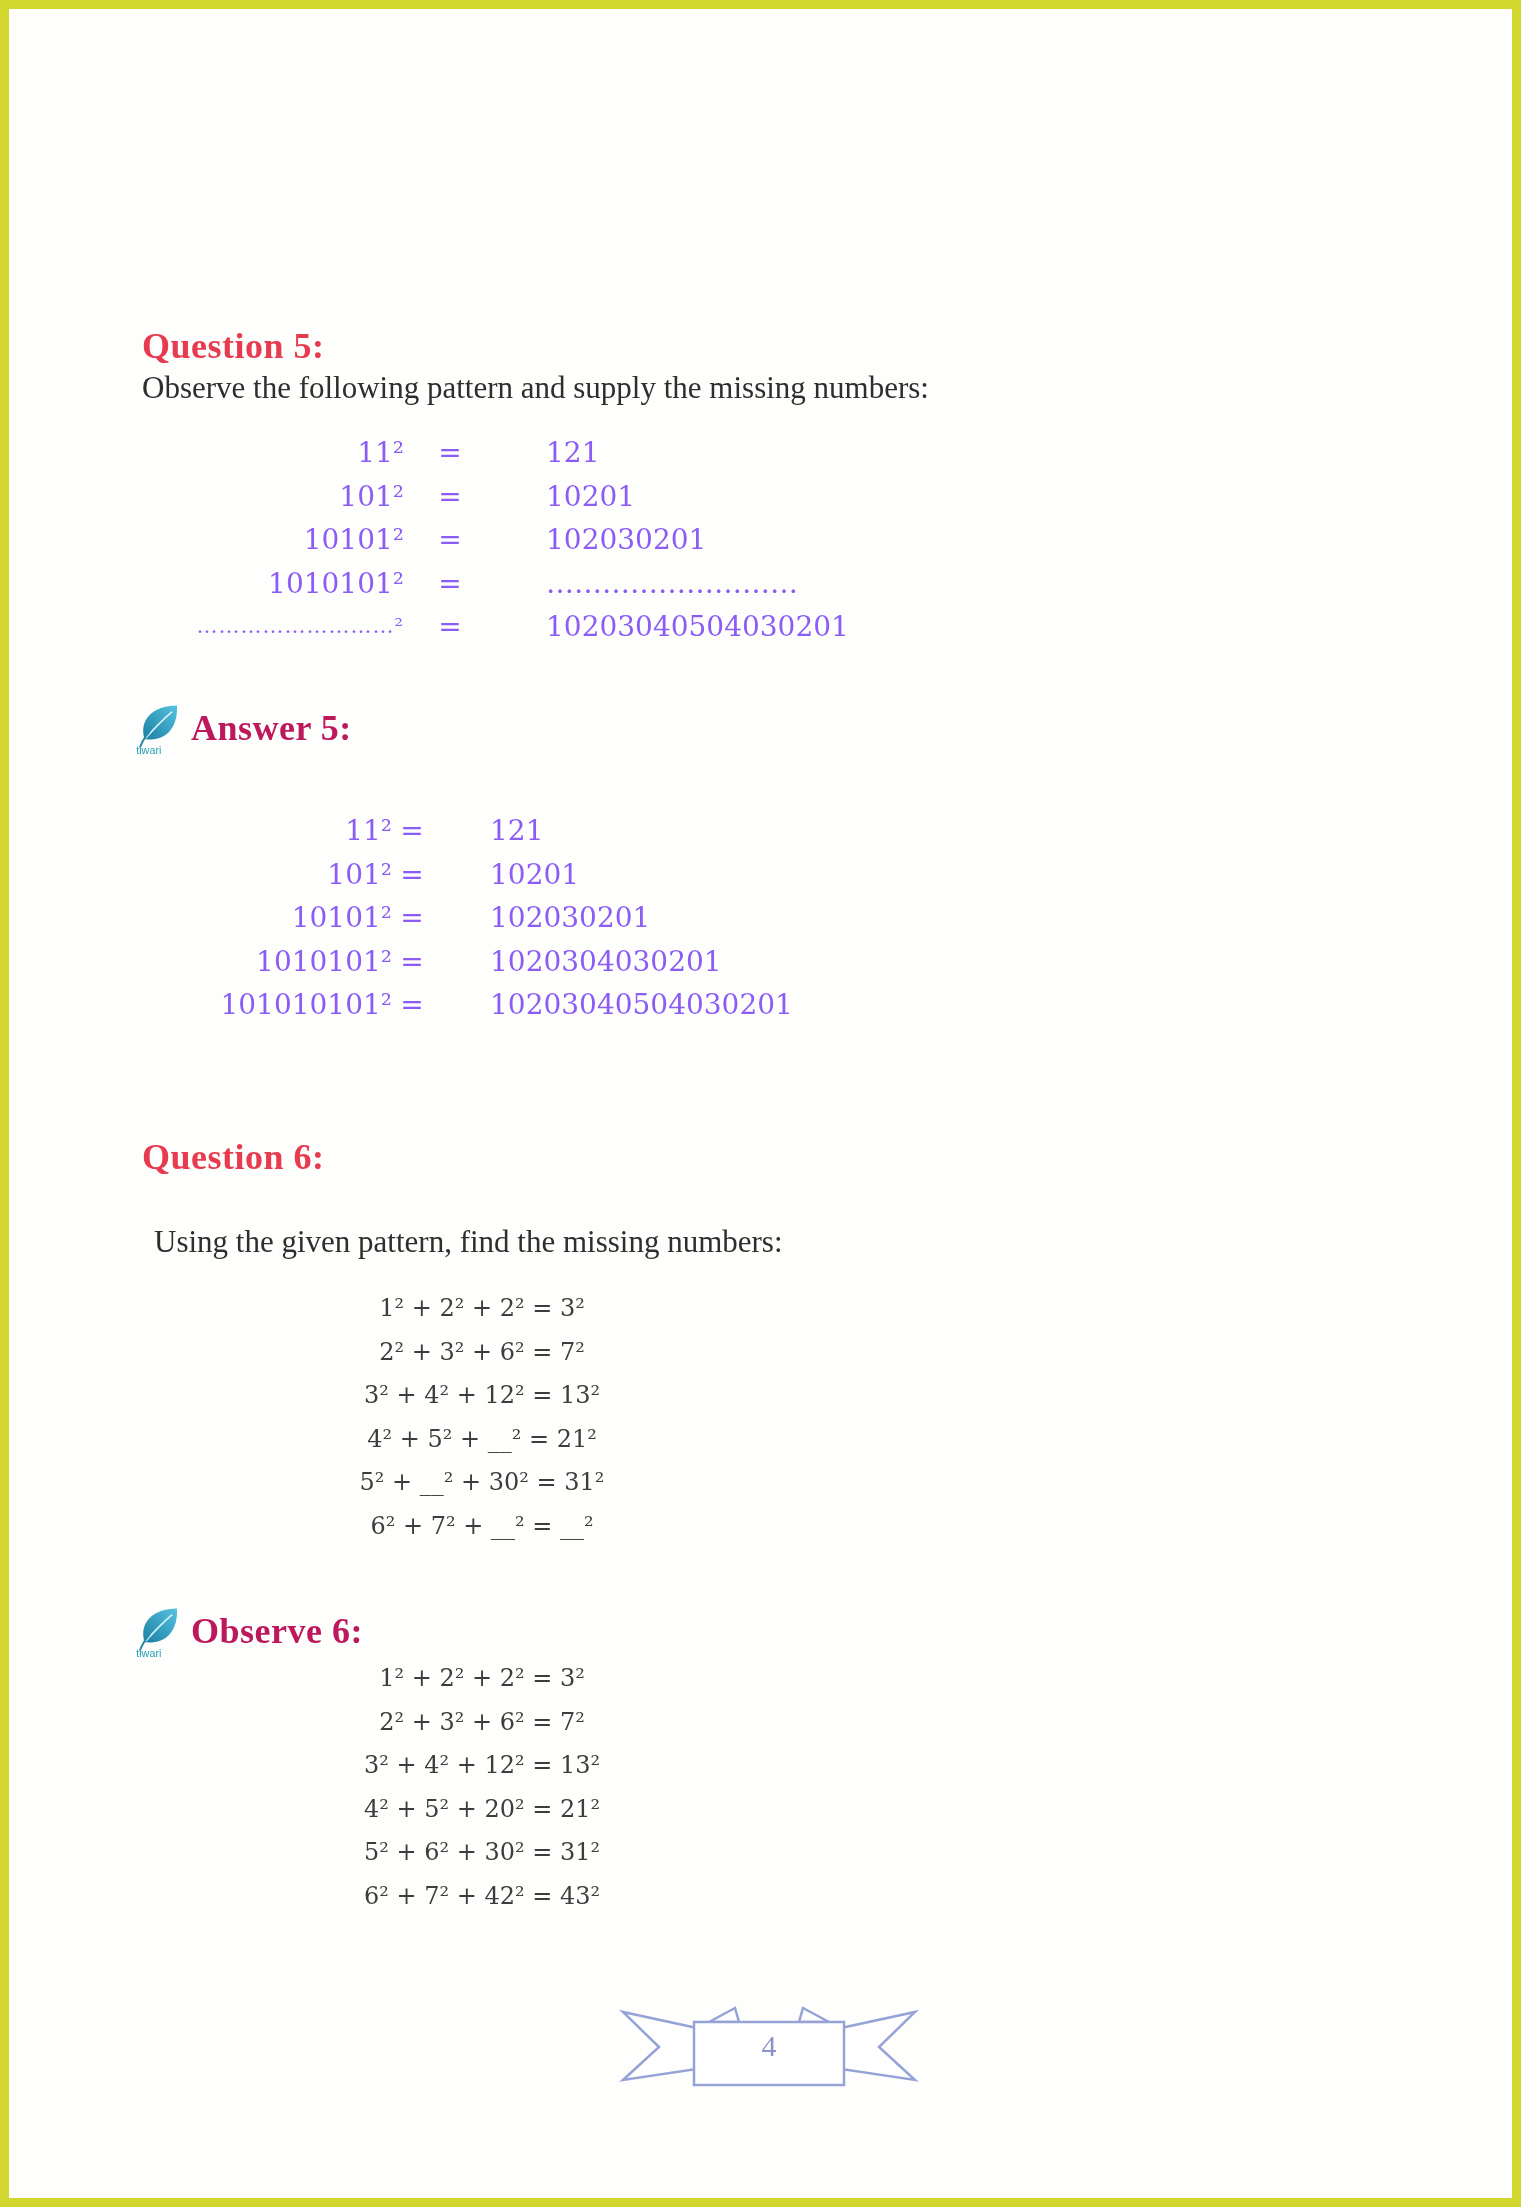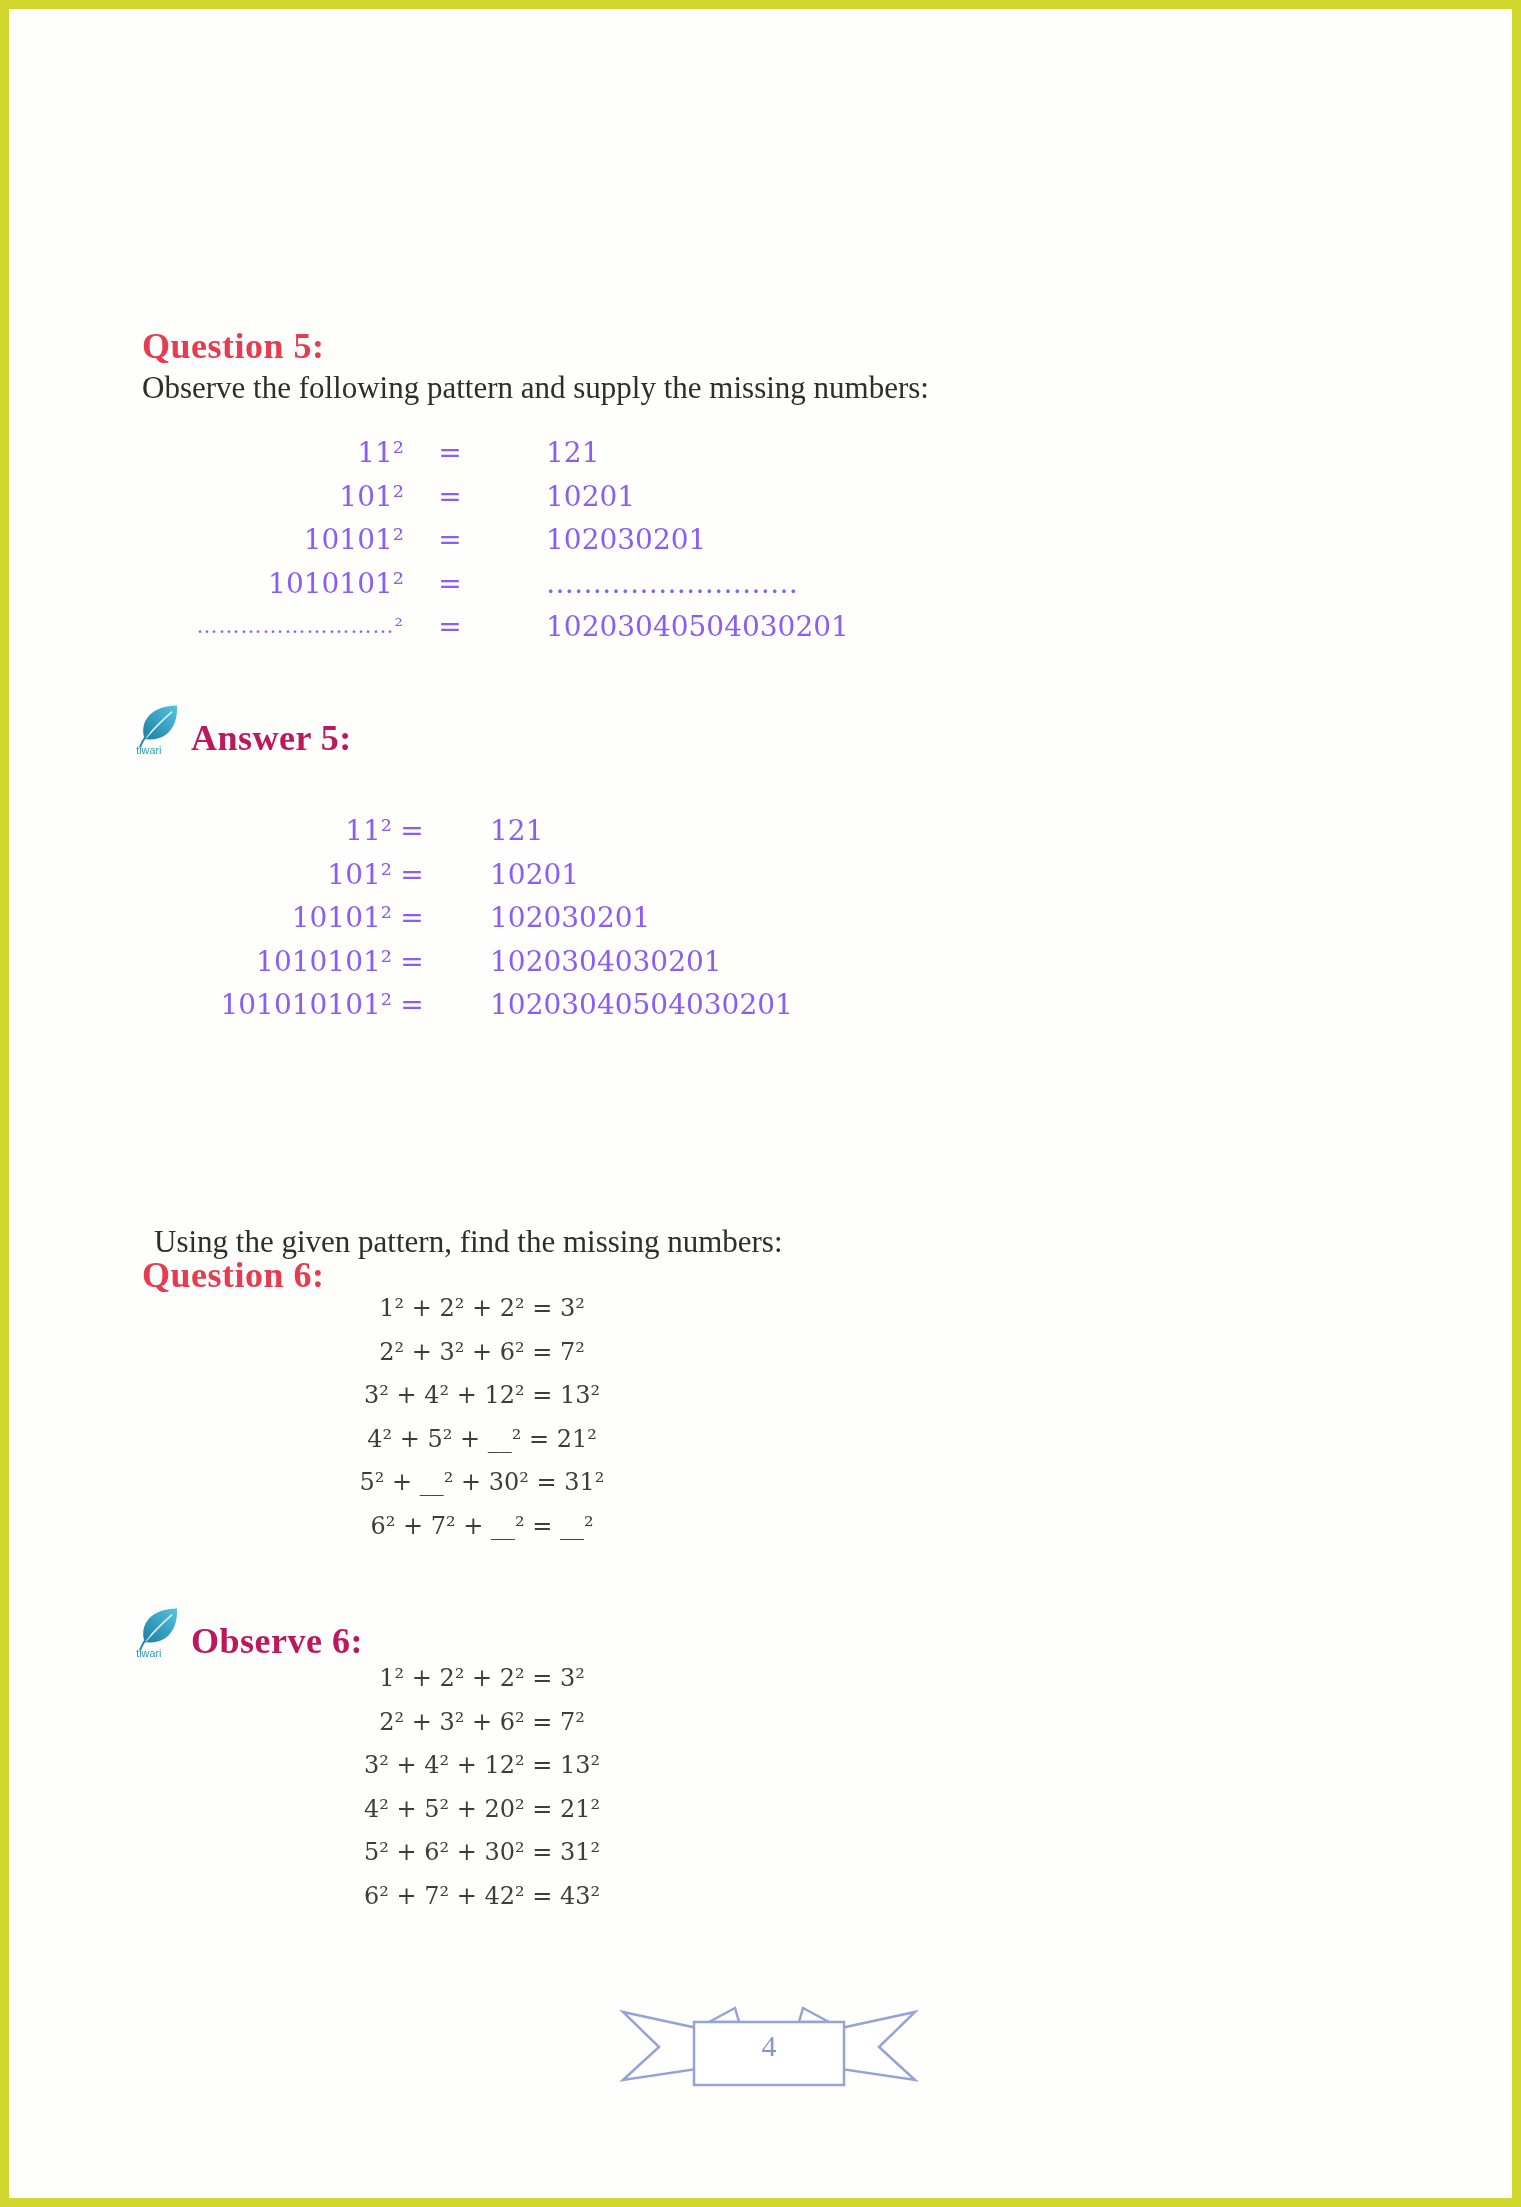--- a/index.html
+++ b/index.html
@@ -12,21 +12,21 @@
     overflow:hidden;
     font-family:"Liberation Serif",serif;
   }
   .qhead{
     position:absolute;
     font-family:"Liberation Serif",serif;
     font-weight:700;font-size:36px;line-height:1;
     color:#e73b4f;letter-spacing:.5px;margin-top:16px;
   }
   .ahead-wrap{
-    position:absolute;display:flex;align-items:flex-end;gap:8px;
+    position:absolute;display:flex;align-items:flex-start;gap:8px;
   }
   .ahead{
     font-family:"Liberation Serif",serif;
     font-weight:700;font-size:36px;line-height:1;
     color:#be185d;letter-spacing:.5px;
     padding-top:8px;
   }
   .prompt{
     position:absolute;
     font-size:31px;line-height:1.2;color:#2e2e2e;margin:0;
@@ -134,21 +134,21 @@
       <span class="c2">=</span>
       <span class="c3">1020304030201</span>
     </div>
     <div class="row">
       <span class="c1">101010101²</span>
       <span class="c2">=</span>
       <span class="c3">10203040504030201</span>
     </div>
   </div>
 
-  <h2 class="qhead" style="left:133px;top:1232px;text-align:center;">Question 6:</h2>
+  <h2 class="qhead" style="left:133px;top:1114px;text-align:center;">Question 6:</h2>
   <p class="prompt" style="left:145px;top:1214px;">Using the given pattern, find the missing numbers:</p>
 
   <div class="clines" id="q6-lines">
     <div>1² + 2² + 2² = 3²</div>
     <div>2² + 3² + 6² = 7²</div>
     <div>3² + 4² + 12² = 13²</div>
     <div>4² + 5² + __² = 21²</div>
     <div>5² + __² + 30² = 31²</div>
     <div>6² + 7² + __² = __²</div>
   </div>

